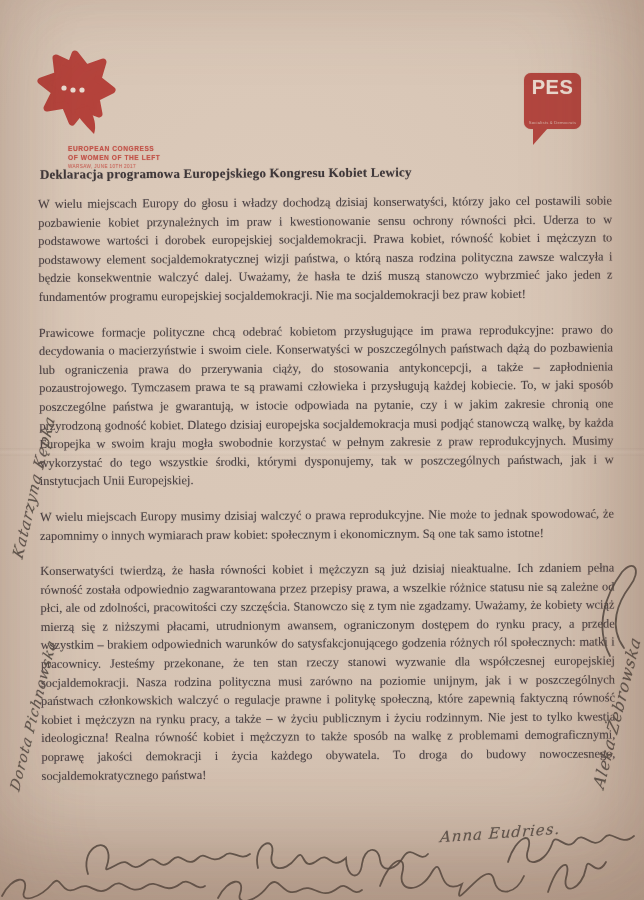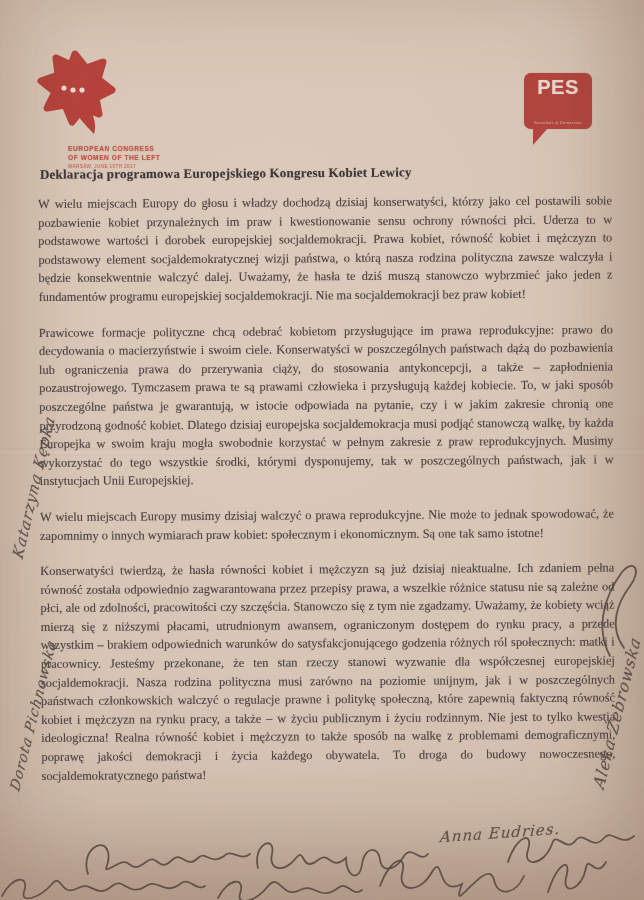--- a/index.html
+++ b/index.html
@@ -29,21 +29,21 @@
     font-size:6.6px;line-height:9px;letter-spacing:.55px;
     color:#c2544a;text-shadow:0 0 1px rgba(194,84,74,.55);
   }
   .congress-date{
     margin:2px 0 0 32px;
     font-family:"Liberation Sans",sans-serif;
     font-size:4.6px;letter-spacing:.4px;color:#c96a5f;
     text-shadow:0 0 1px rgba(201,106,95,.6);
   }
   
-  #pes-logo{position:absolute;left:524px;top:73px;width:68px;height:56px;
+  #pes-logo{position:absolute;left:524px;top:73px;width:57px;height:56px;
     background:#b2463f;border-radius:7px;text-align:center;
     box-shadow:0 0 1px rgba(178,70,63,.6);}
   #pes-label{font-family:"Liberation Sans",sans-serif;font-weight:bold;
     font-size:20px;letter-spacing:.5px;color:#ead9ce;margin-top:3px;
     text-shadow:0 0 1px rgba(234,217,206,.5);}
   #pes-tagline{position:absolute;left:0;bottom:4px;width:100%;
     font-family:"Liberation Sans",sans-serif;font-size:4.2px;letter-spacing:.2px;
     color:#ddc6ba;opacity:.85;}
   #pes-tail{position:absolute;left:9px;top:55px;width:0;height:0;
     border-top:17px solid #b2463f;border-right:15px solid transparent;}

